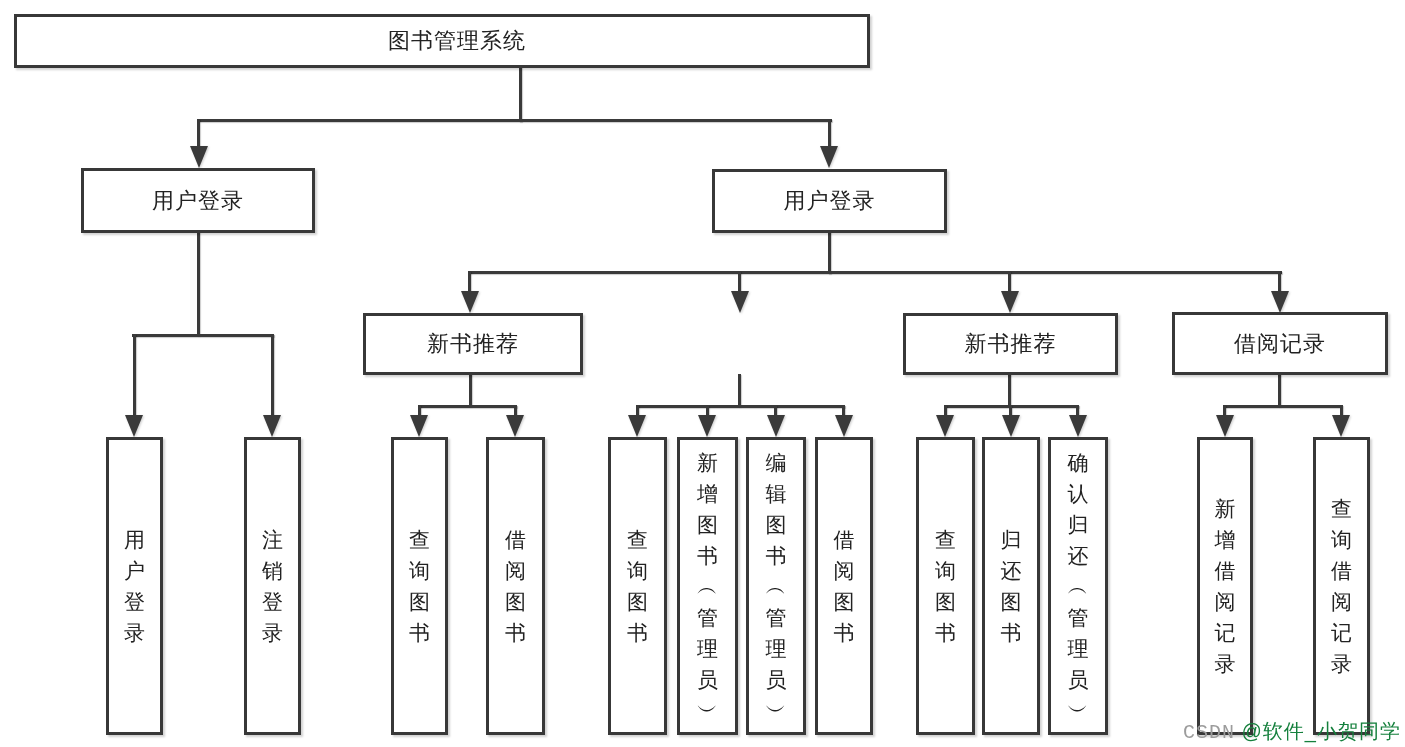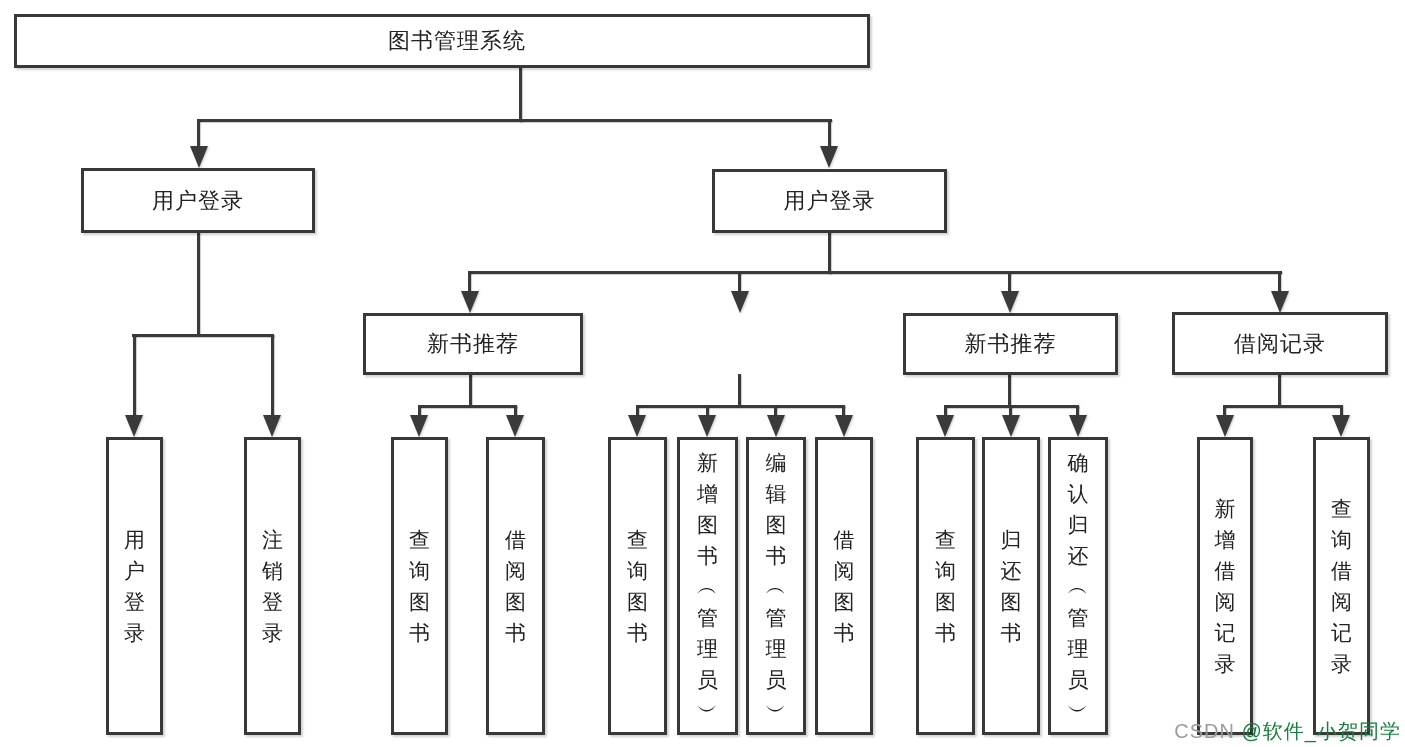--- a/index.html
+++ b/index.html
@@ -33,21 +33,21 @@
     position:absolute;width:0;height:0;
     border-left:9px solid transparent;
     border-right:9px solid transparent;
     border-top:22px solid #3a3a3a;
     filter:drop-shadow(1px 1px 1px rgba(0,0,0,0.2));
   }
   #watermark{
     position:absolute;right:4px;bottom:2px;
     font-size:20px;letter-spacing:1px;white-space:nowrap;
   }
-  #watermark .wm-brand{color:#9c9c9c;}
+  #watermark .wm-brand{color:#9c9c9c;font-family:Liberation Mono, monospace;}
   #watermark .wm-author{color:#15803d;}
 </style>
 </head>
 <body>
 
 <div id="canvas">
 
   <div class="vline" style="left:519px;top:66px;height:56px;"></div>
 
   <div class="hline" style="left:197px;top:119px;width:635px;"></div>

